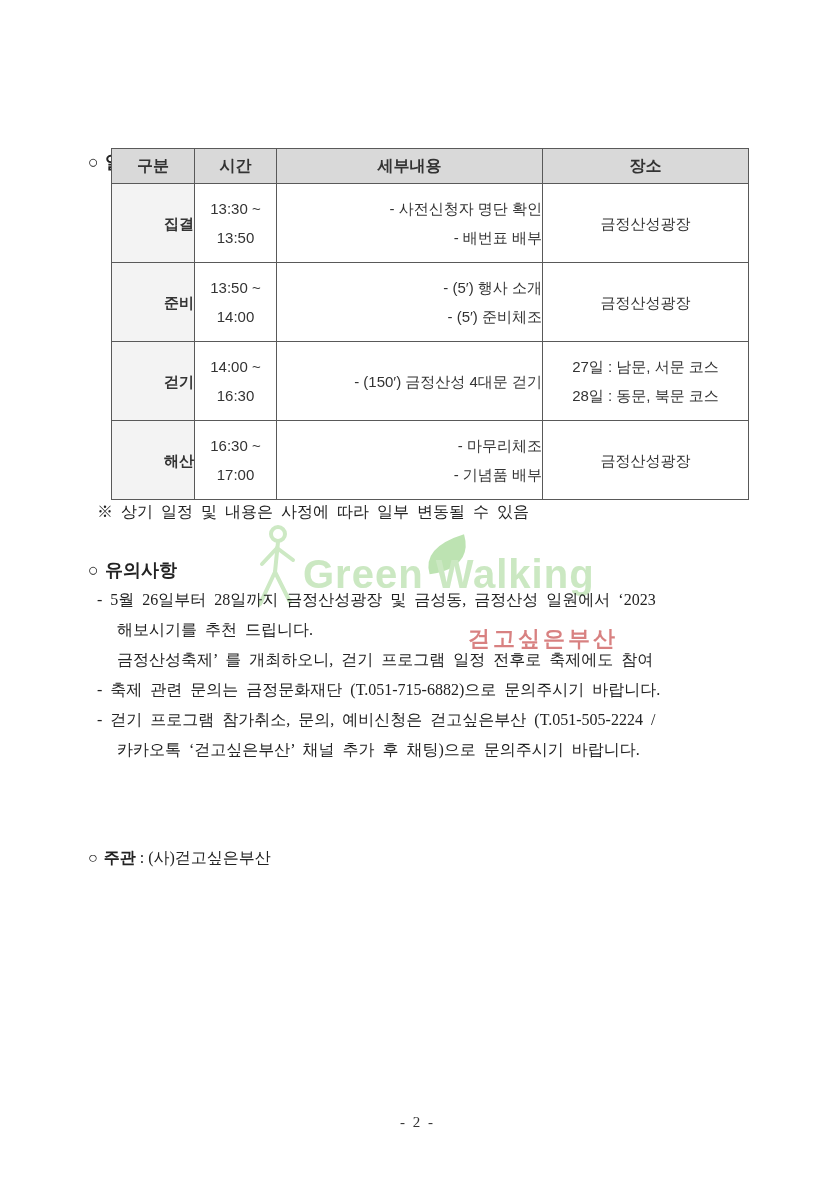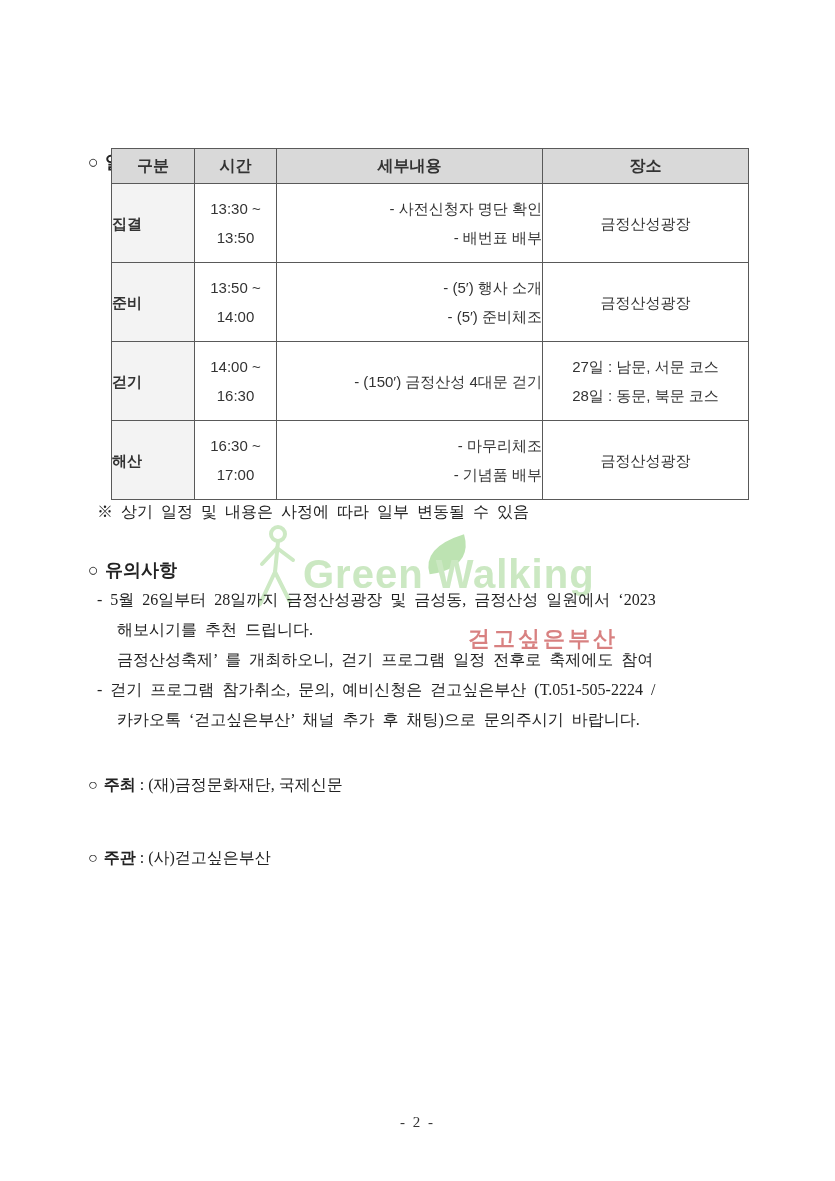--- a/index.html
+++ b/index.html
@@ -49,21 +49,21 @@
     border:1px solid #595959;
     padding:0;
     vertical-align:middle;
   }
   table.sched th{
     background:#d9d9d9;
     height:34px;
     font-size:16px;font-weight:bold;text-align:center;
   }
   table.sched td{height:78px;font-size:15px;}
-  td.c-cat{background:#f3f3f3;font-weight:bold;font-size:16px;text-align:left;}
+  td.c-cat{background:#f3f3f3;font-weight:bold;font-size:16px;text-align:right;}
   td.c-time{text-align:center;margin-left:48px;}
   td.c-details{text-align:right;padding-left:13px;}
   td.c-place{text-align:center;}
   .cl{line-height:29px;white-space:nowrap;}
   
   .note{
     position:absolute;left:97px;top:502px;z-index:1;
     font-size:16px;word-spacing:4px;white-space:nowrap;color:#222;
   }
   .notices{
@@ -197,27 +197,25 @@
 
   <div class="note">※ 상기 일정 및 내용은 사정에 따라 일부 변동될 수 있음</div>
 
   <div class="sec-head" id="notices-heading">
     <span class="circle">○</span><span>유의사항</span>
   </div>
   <div class="notices">
       <div class="notice-line">- 5월 26일부터 28일까지 금정산성광장 및 금성동, 금정산성 일원에서 ‘2023</div>
       <div class="notice-line cont">해보시기를 추천 드립니다.</div>
       <div class="notice-line cont">금정산성축제’ 를 개최하오니, 걷기 프로그램 일정 전후로 축제에도 참여</div>
+      <div class="notice-line">- 축제 관련 문의는 금정문화재단 (T.051-715-6882)으로 문의주시기 바랍니다.</div>
       <div class="notice-line">- 걷기 프로그램 참가취소, 문의, 예비신청은 걷고싶은부산 (T.051-505-2224 /</div>
       <div class="notice-line cont">카카오톡 ‘걷고싶은부산’ 채널 추가 후 채팅)으로 문의주시기 바랍니다.</div>
     </div>
 
-  <div class="org-line" id="host-line">
-    <span class="circle">○</span><span class="lbl">주최</span><span> : </span><span>(재)금정문화재단, 국제신문</span>
-  </div>
 
   <div class="org-line" id="organizer-line">
     <span class="circle">○</span><span class="lbl">주관</span><span> : </span><span>(사)걷고싶은부산</span>
   </div>
 
   <div class="footer">- 2 -</div>
 
 </div>
 
 </body></html>

